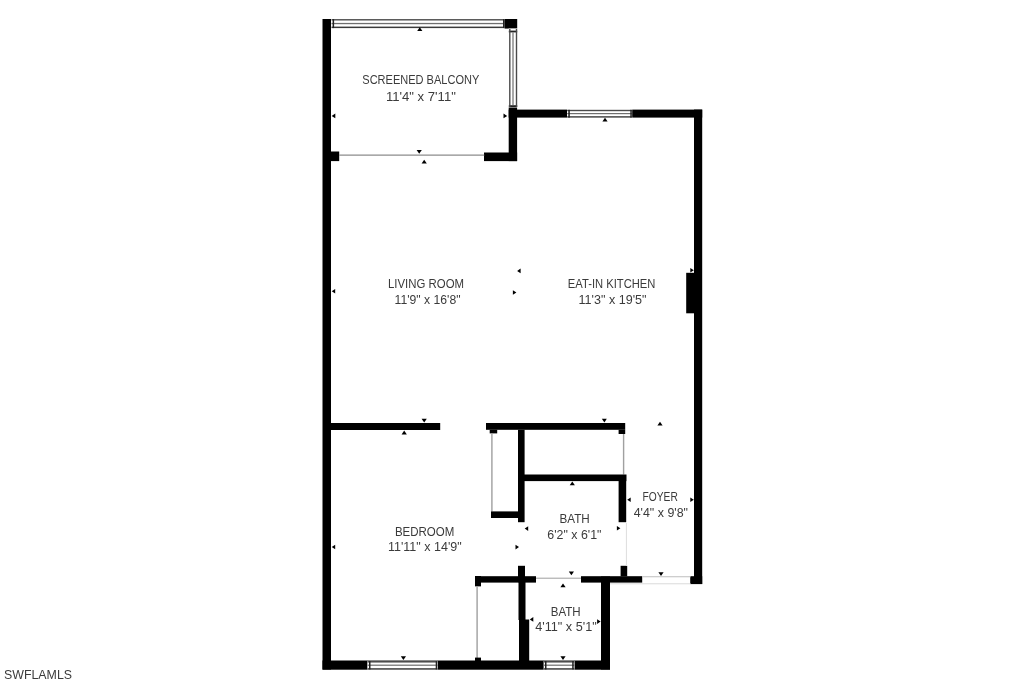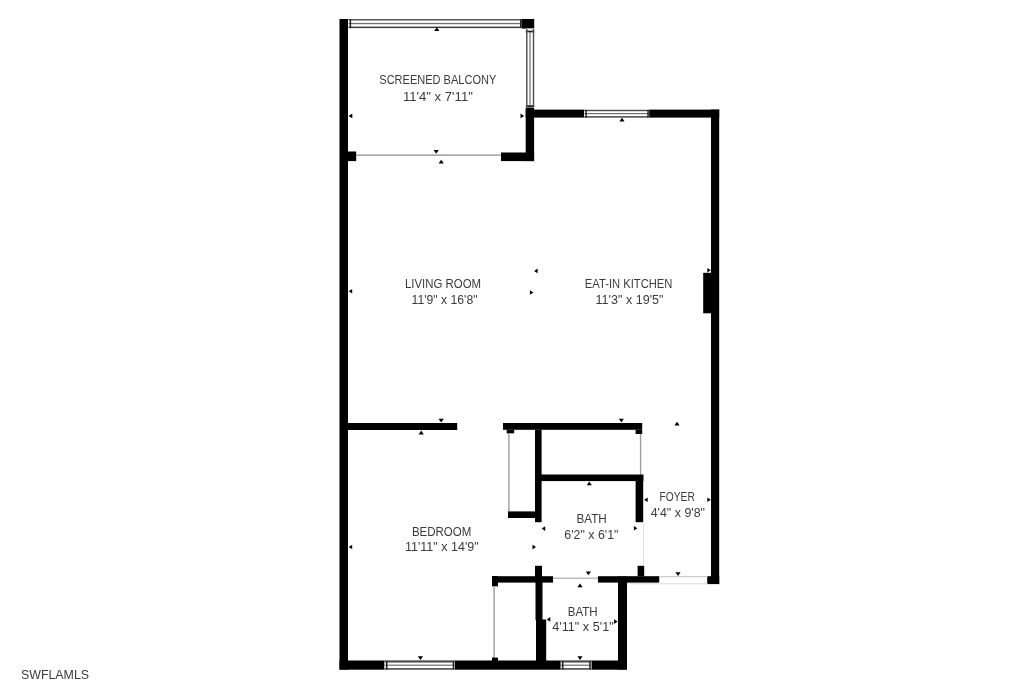--- a/index.html
+++ b/index.html
@@ -1,16 +1,16 @@
 <!DOCTYPE html>
 <html><head>
 <meta charset="utf-8">
 <style>
   html,body{margin:0;padding:0;background:#ffffff;}
-  .page{position:relative;width:858px;height:682px;background:#eab308;overflow:hidden;margin-left:17px;}
+  .page{position:relative;width:858px;height:682px;background:#eab308;overflow:hidden;}
   svg text{font-family:"Liberation Sans",sans-serif;fill:#3b3b3b;}
 </style>
 </head>
 <body>
 <div class="page">
 <svg width="1024" height="682" viewBox="0 0 1024 682">
 
   <rect x="0" y="0" width="1024" height="682" fill="#ffffff"></rect>
 
   <rect x="322.5" y="19" width="8.5" height="650.5" fill="#000"></rect>

